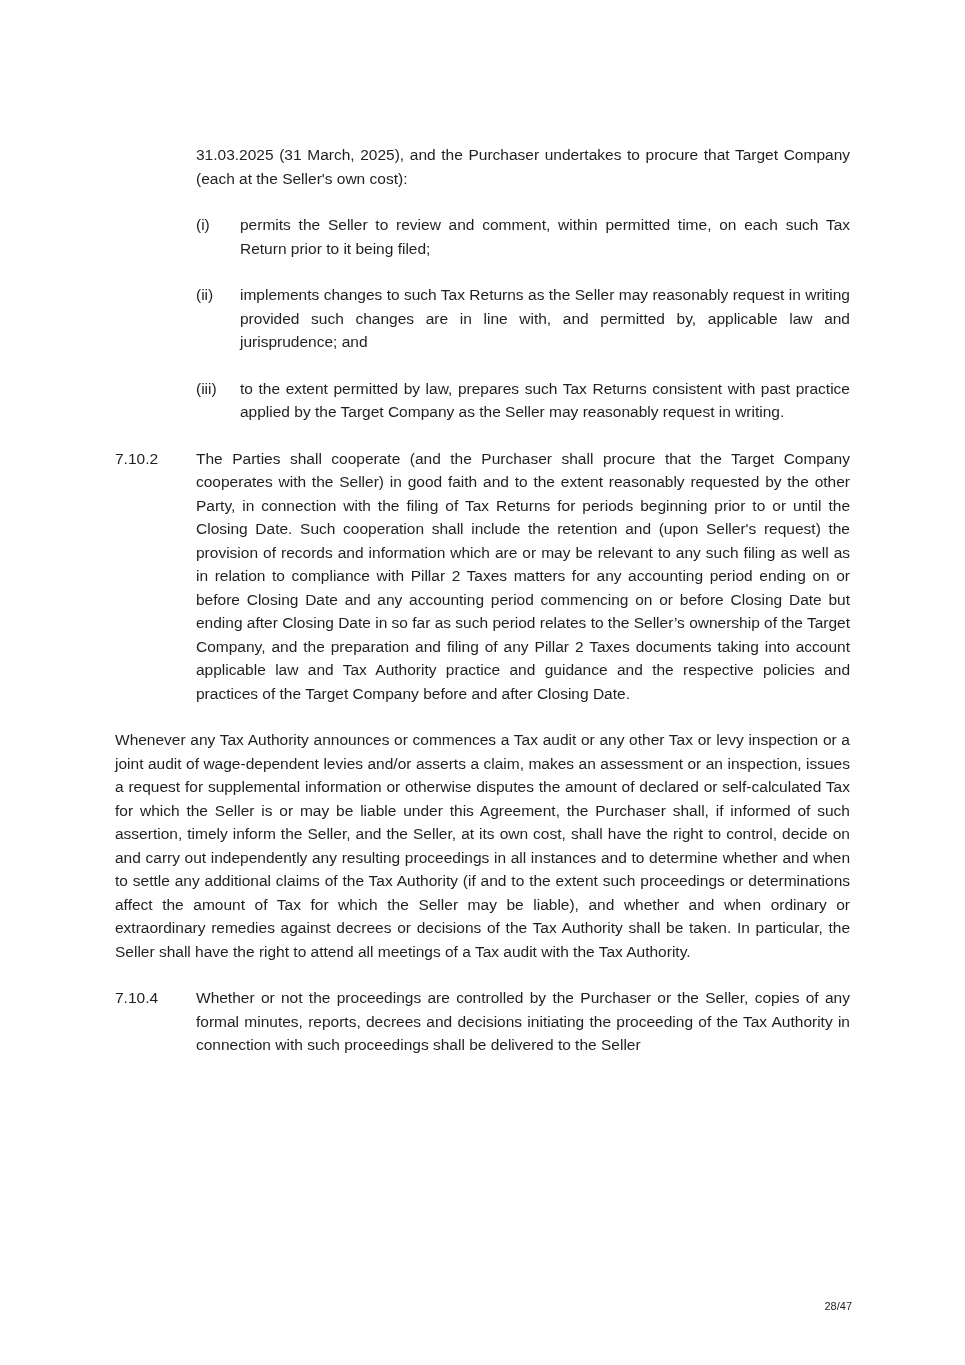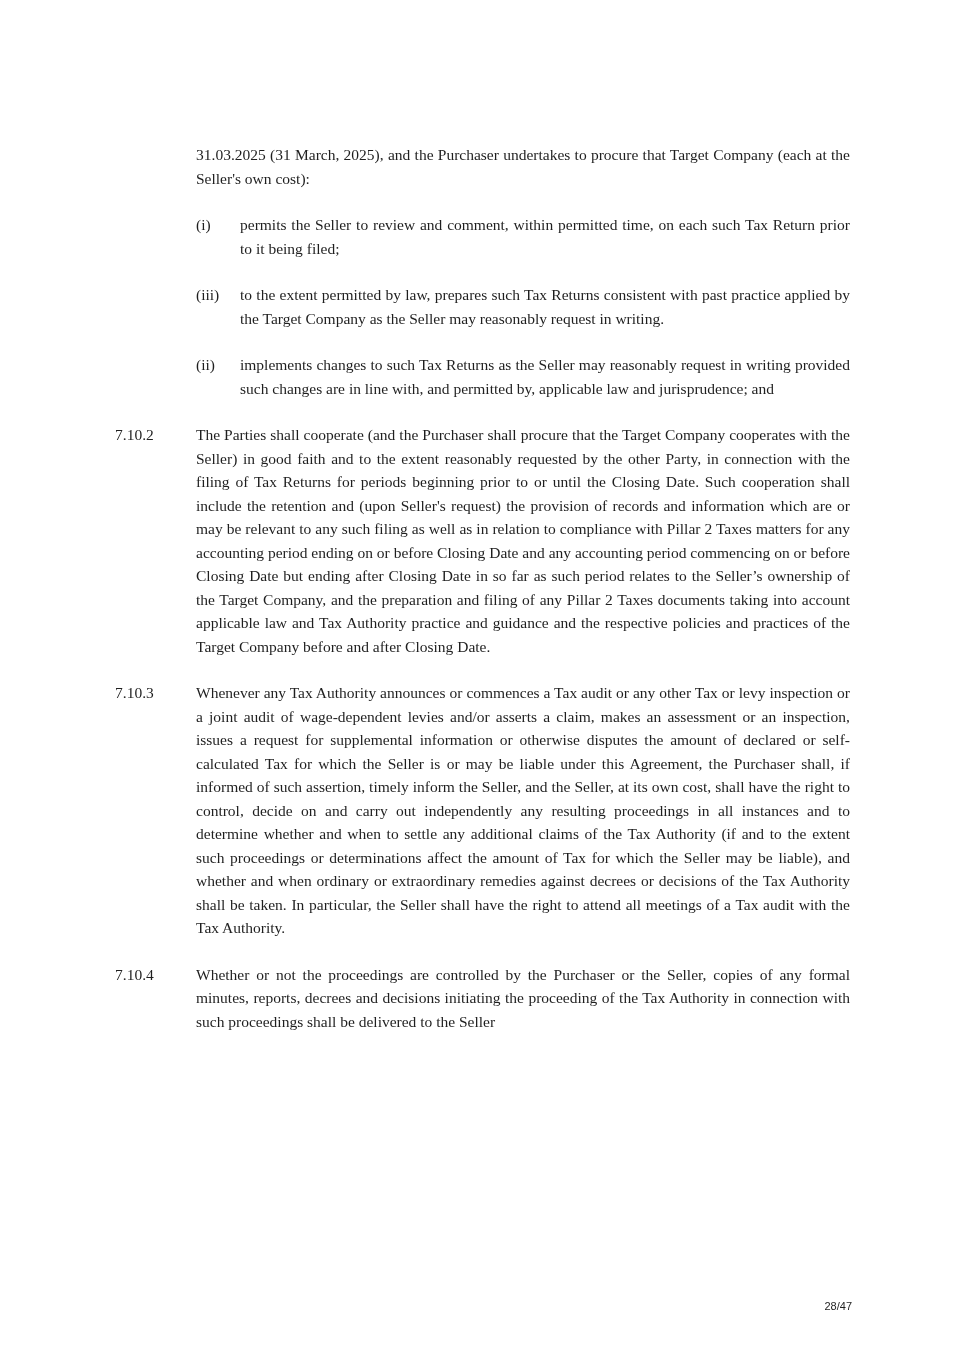--- a/index.html
+++ b/index.html
@@ -17,21 +17,20 @@
     background: #ffffff;
     box-sizing: border-box;
     padding: 143px 0 0 115px;
     color: #1f1f1f;
     font-size: 15.5px;
     line-height: 23.5px;
     overflow: hidden;
   }
   .content {
     width: 735px;
-    font-family: Liberation Serif, serif;
   }
   .intro {
     margin: 0 0 23px 81px;
     width: 654px;
     text-align: justify;
   }
   .sublist {
     margin-left: 81px;
     width: 654px;
   }
@@ -75,38 +74,37 @@
     <p class="intro">31.03.2025 (31 March, 2025), and the Purchaser undertakes to procure that Target Company (each at the Seller's own cost):</p>
 
     <div class="sublist">
 
       <div class="sub-item">
         <span class="sub-marker">(i)</span>
         <span class="sub-text">permits the Seller to review and comment, within permitted time, on each such Tax Return prior to it being filed;</span>
       </div>
 
       <div class="sub-item">
-        <span class="sub-marker">(iii)</span>
-        <span class="sub-text">to the extent permitted by law, prepares such Tax Returns consistent with past practice applied by the Target Company as the Seller may reasonably request in writing.</span>
+        <span class="sub-marker">(ii)</span>
+        <span class="sub-text">implements changes to such Tax Returns as the Seller may reasonably request in writing provided such changes are in line with, and permitted by, applicable law and jurisprudence; and</span>
       </div>
 
       <div class="sub-item">
-        <span class="sub-marker">(ii)</span>
-        <span class="sub-text">implements changes to such Tax Returns as the Seller may reasonably request in writing provided such changes are in line with, and permitted by, applicable law and jurisprudence; and</span>
+        <span class="sub-marker">(iii)</span>
+        <span class="sub-text">to the extent permitted by law, prepares such Tax Returns consistent with past practice applied by the Target Company as the Seller may reasonably request in writing.</span>
       </div>
 
     </div>
 
     <div class="clause">
       <span class="clause-number">7.10.2</span>
       <span class="clause-text">The Parties shall cooperate (and the Purchaser shall procure that the Target Company cooperates with the Seller) in good faith and to the extent reasonably requested by the other Party, in connection with the filing of Tax Returns for periods beginning prior to or until the Closing Date. Such cooperation shall include the retention and (upon Seller's request) the provision of records and information which are or may be relevant to any such filing as well as in relation to compliance with Pillar 2 Taxes matters for any accounting period ending on or before Closing Date and any accounting period commencing on or before Closing Date but ending after Closing Date in so far as such period relates to the Seller’s ownership of the Target Company, and the preparation and filing of any Pillar 2 Taxes documents taking into account applicable law and Tax Authority practice and guidance and the respective policies and practices of the Target Company before and after Closing Date.</span>
     </div>
 
     <div class="clause">
-      <span class="clause-number">7.10.3</span>
       <span class="clause-text">Whenever any Tax Authority announces or commences a Tax audit or any other Tax or levy inspection or a joint audit of wage-dependent levies and/or asserts a claim, makes an assessment or an inspection, issues a request for supplemental information or otherwise disputes the amount of declared or self-calculated Tax for which the Seller is or may be liable under this Agreement, the Purchaser shall, if informed of such assertion, timely inform the Seller, and the Seller, at its own cost, shall have the right to control, decide on and carry out independently any resulting proceedings in all instances and to determine whether and when to settle any additional claims of the Tax Authority (if and to the extent such proceedings or determinations affect the amount of Tax for which the Seller may be liable), and whether and when ordinary or extraordinary remedies against decrees or decisions of the Tax Authority shall be taken. In particular, the Seller shall have the right to attend all meetings of a Tax audit with the Tax Authority.</span>
     </div>
 
     <div class="clause">
       <span class="clause-number">7.10.4</span>
       <span class="clause-text">Whether or not the proceedings are controlled by the Purchaser or the Seller, copies of any formal minutes, reports, decrees and decisions initiating the proceeding of the Tax Authority in connection with such proceedings shall be delivered to the Seller</span>
     </div>
 
   </div>
 

